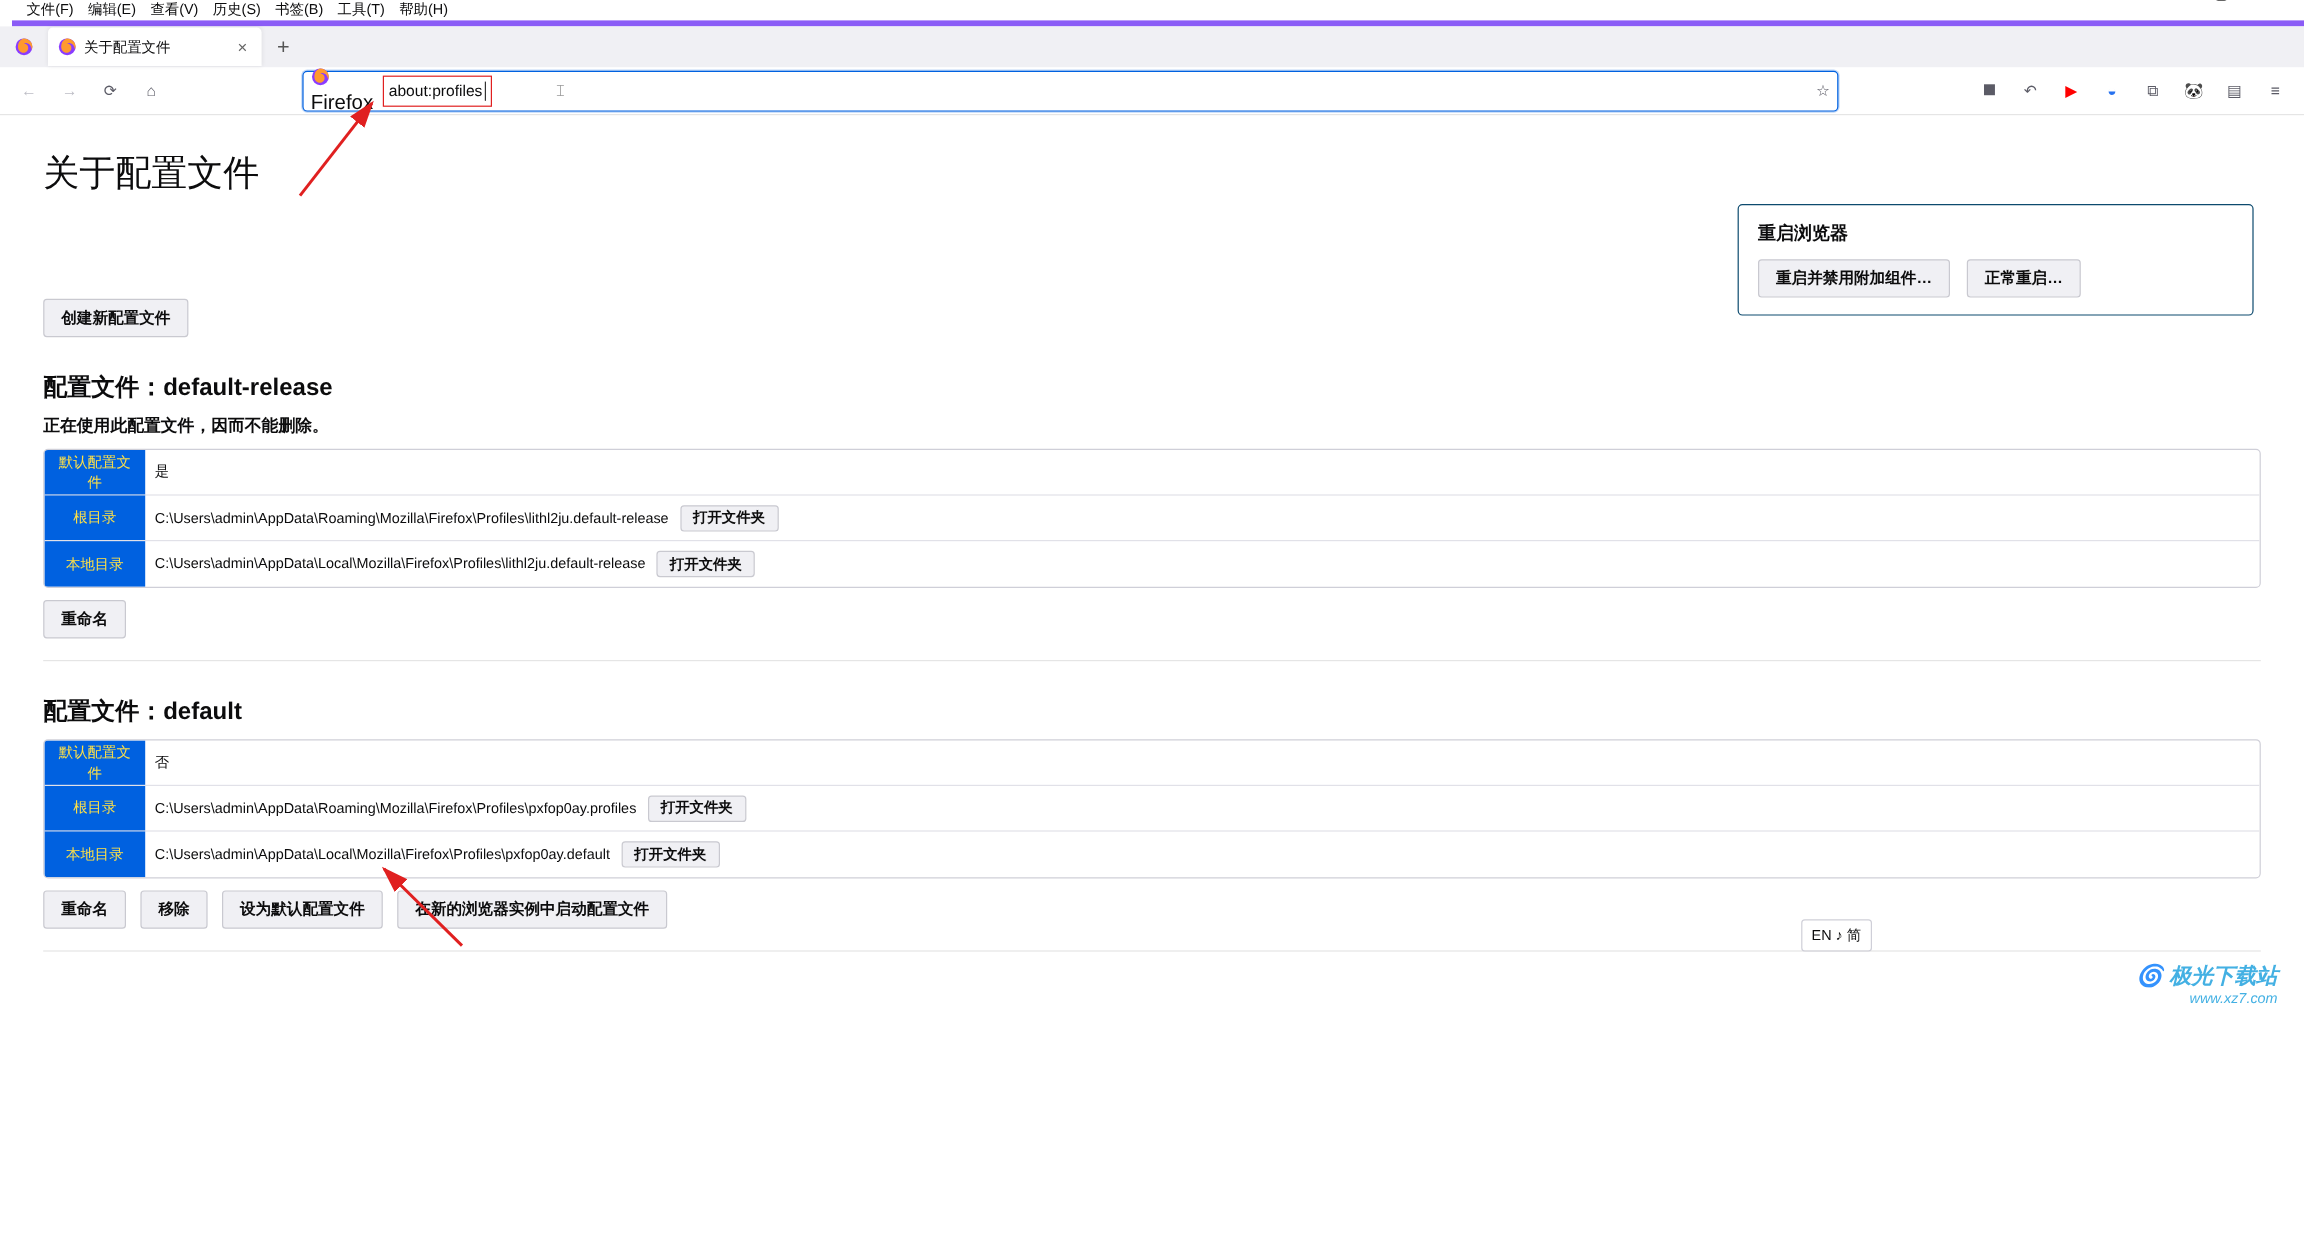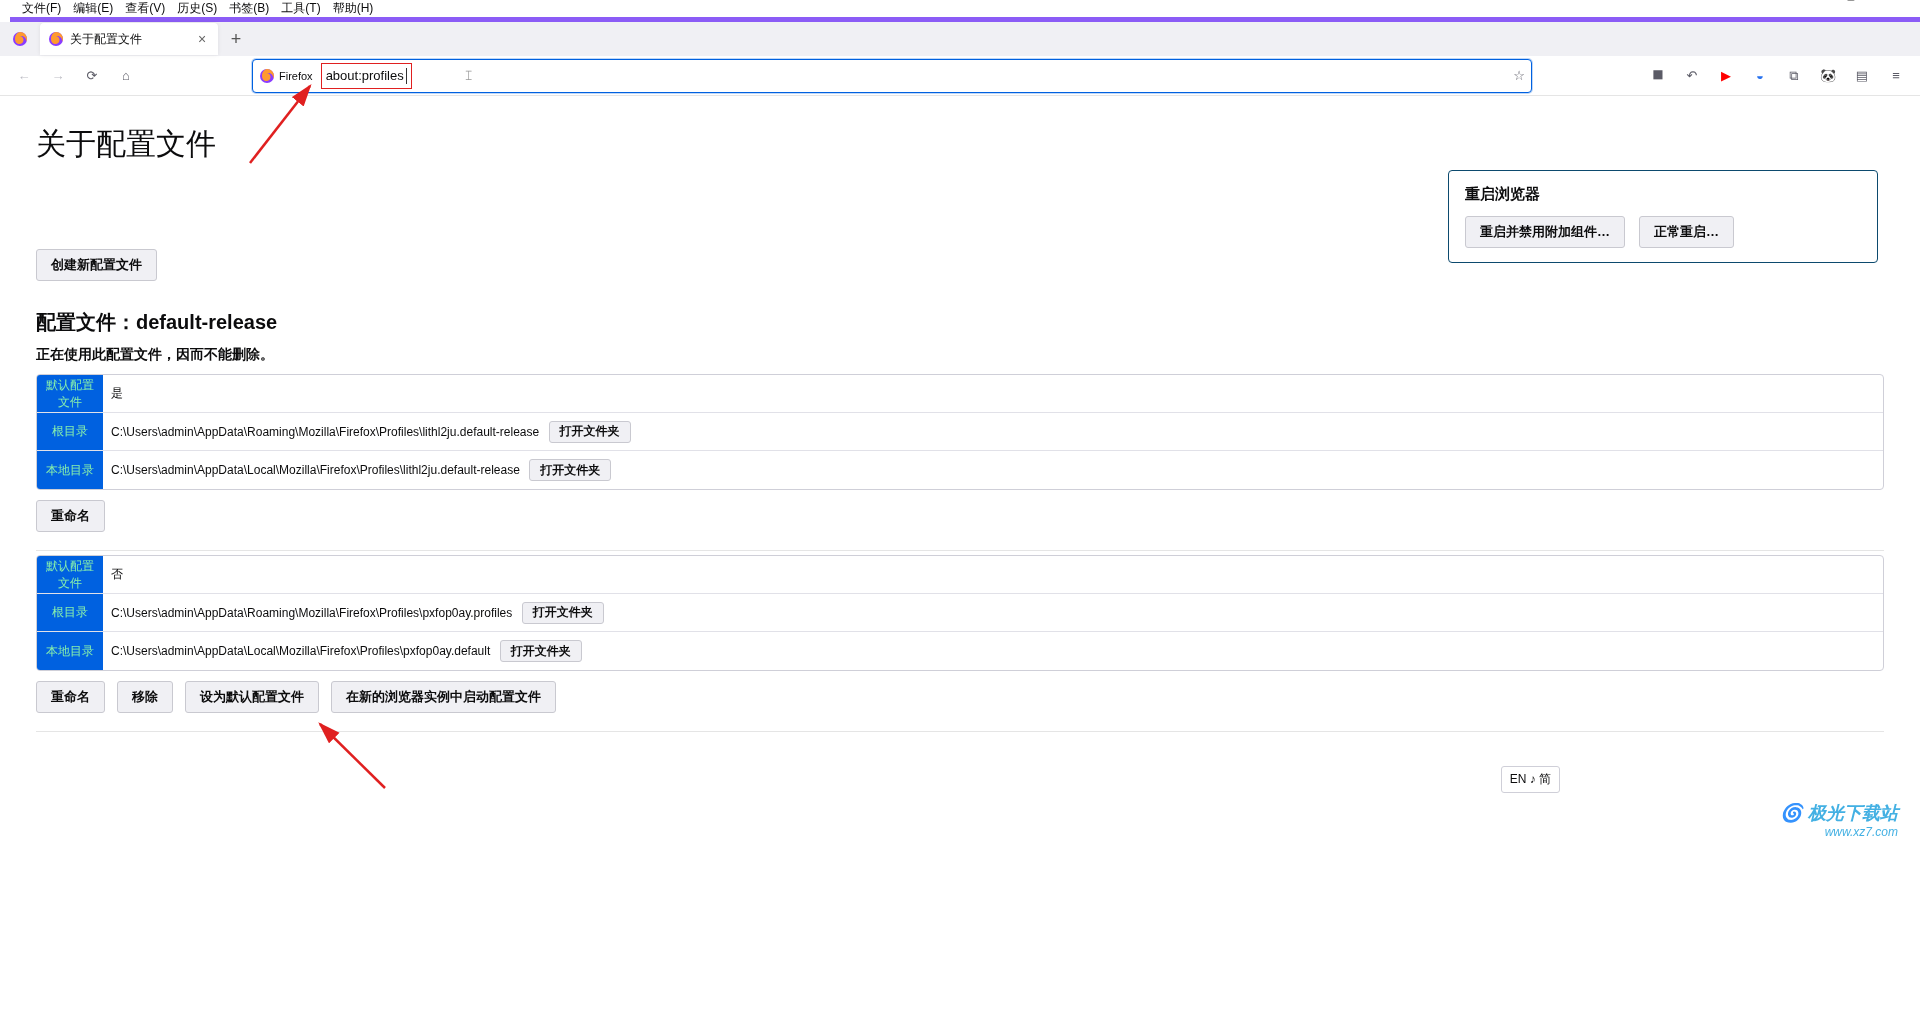--- a/index.html
+++ b/index.html
@@ -85,21 +85,21 @@
       height:34px;
       border:1px solid #0061e0;
       border-radius:4px;
       display:flex;
       align-items:center;
       padding:0 6px;
       background:#fff;
       box-shadow: 0 0 0 1px rgba(0,97,224,.25);
     }
     .urlbadge {
-      display:flex; align-items:center; gap:4px; font-size:11px;
+      display:flex; align-items:flex-start; gap:4px; font-size:17px;flex-direction:column;
     }
     .urltext-box {
       border:1.5px solid #e02020;
       padding:1px 4px;
       margin-left:8px;
       height:26px;
       display:flex; align-items:center;
       font-size:13px;
     }
     .url-cursor { width:1px; height:16px; background:#333; margin-left:2px; }
@@ -158,22 +158,22 @@
       border:1px solid #cfcfd8;
       border-collapse:separate;
       border-spacing:0;
       border-radius:4px;
       overflow:hidden;
       margin-bottom:10px;
     }
     table.profile td { border-bottom:1px solid #e1e1e8; height:38px; padding:0 8px;}
     table.profile tr:last-child td { border-bottom:none; }
     table.profile .k {
-      background:#0061e0; color:#86efac;
-      width:66px; font-size:12px; text-align:center;
+      background:#0061e0; color:#fde047;
+      width:84px; font-size:12px; text-align:center;
       font-weight:400;
     }
     table.profile .v { font-size:12px; }
     .btnrow { display:flex; gap:12px; margin-top:6px;}
     hr { border:none; border-top:1px solid #e5e5e5; margin:18px 0 4px;}
 
     
     .ime {
       position:absolute; right:360px; bottom:236px;
       border:1px solid #cfcfd8; border-radius:3px;
@@ -312,20 +312,21 @@
       </td>
     </tr>
   </tbody>
     </table>
   <div class="btnrow">
     <span class="btn">重命名</span>
   </div>
   <hr>
 
   
+  <h2>配置文件：default</h2>
   <table class="profile">
     <tbody>
         <tr>
       <td class="k">默认配置文件</td>
       <td class="v">否</td>
     </tr>
     <tr>
       <td class="k">根目录</td>
       <td class="v">
         <span>C:\Users\admin\AppData\Roaming\Mozilla\Firefox\Profiles\pxfop0ay.profiles</span>

